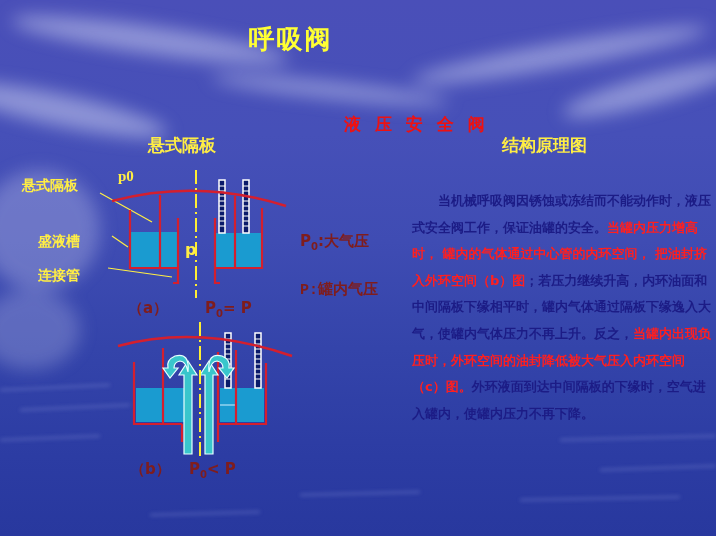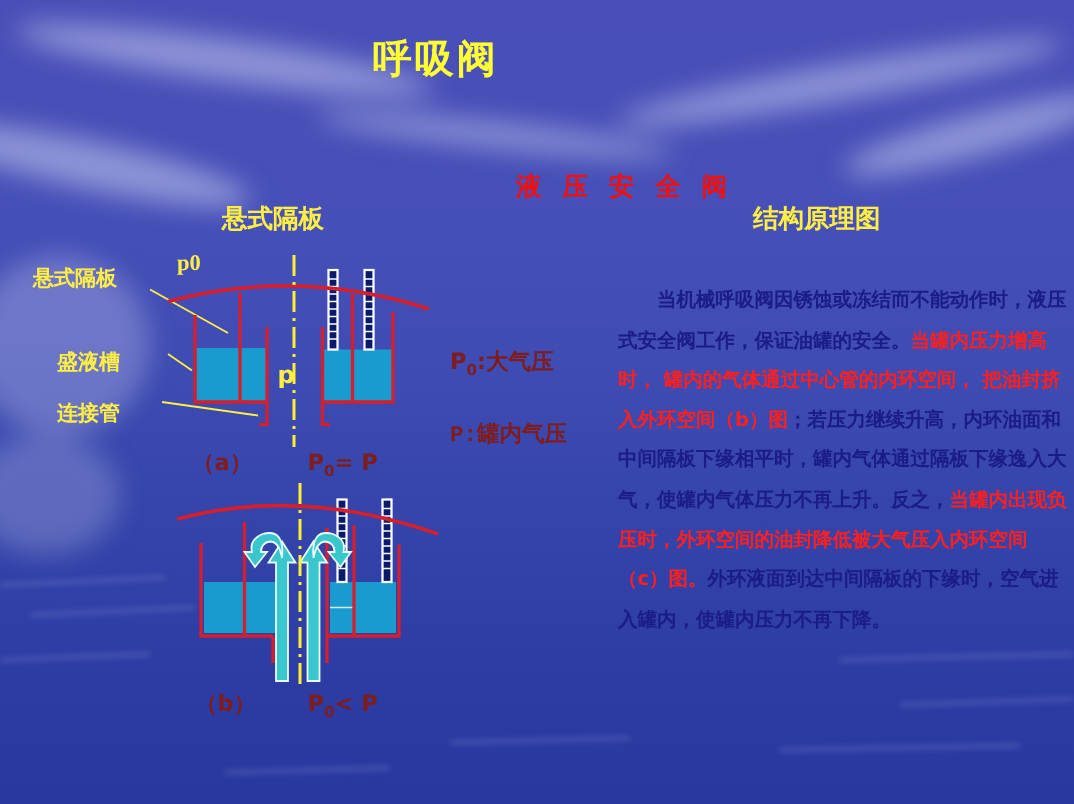--- a/index.html
+++ b/index.html
@@ -165,18 +165,18 @@
 <div class="txt lbl" style="left:22px; top:177px;">悬式隔板</div>
 <div class="txt lbl" style="left:38px; top:233px;">盛液槽</div>
 <div class="txt lbl" style="left:38px; top:267px;">连接管</div>
 <div class="txt lbl" style="left:118px; top:168px; font-size:15px;font-family:Liberation Serif, serif;"><span>p0</span></div>
 <div class="txt lbl" style="left:185px; top:240px; font-size:16px;">p</div>
 
 <div class="txt legend" style="left:128px; top:299px; font-size:15px;">（a）</div>
 <div class="txt legend" style="left:205px; top:299px;"><span>P</span><sub style="font-size:10px;">0</sub><span>= P</span></div>
 
 <div class="txt legend" style="left:130px; top:460px; font-size:15px;">（b）</div>
-<div class="txt legend" style="left:205px; top:460px;"><span>P</span><sub style="font-size:10px;">0</sub><span>&lt; P</span></div>
+<div class="txt legend" style="left:189px; top:460px;"><span>P</span><sub style="font-size:10px;">0</sub><span>&lt; P</span></div>
 
 <div class="txt legend" style="left:300px; top:232px;"><span>P</span><sub style="font-size:10px;">0</sub><span>:大气压</span></div>
 <div class="txt legend" style="left:300px; top:280px;font-family:Liberation Mono, monospace;">P:罐内气压</div>
 
 <p class="para"><span>当机械呼吸阀因锈蚀或冻结而不能动作时，液压式安全阀工作，保证油罐的安全。</span><span class="red">当罐内压力增高时，  罐内的气体通过中心管的内环空间，  把油封挤入外环空间（b）图</span><span>；若压力继续升高，内环油面和中间隔板下缘相平时，罐内气体通过隔板下缘逸入大气，使罐内气体压力不再上升。反之，</span><span class="red">当罐内出现负压时，外环空间的油封降低被大气压入内环空间（c）图。</span><span>外环液面到达中间隔板的下缘时，空气进入罐内，使罐内压力不再下降。</span></p>
 
 </body></html>

